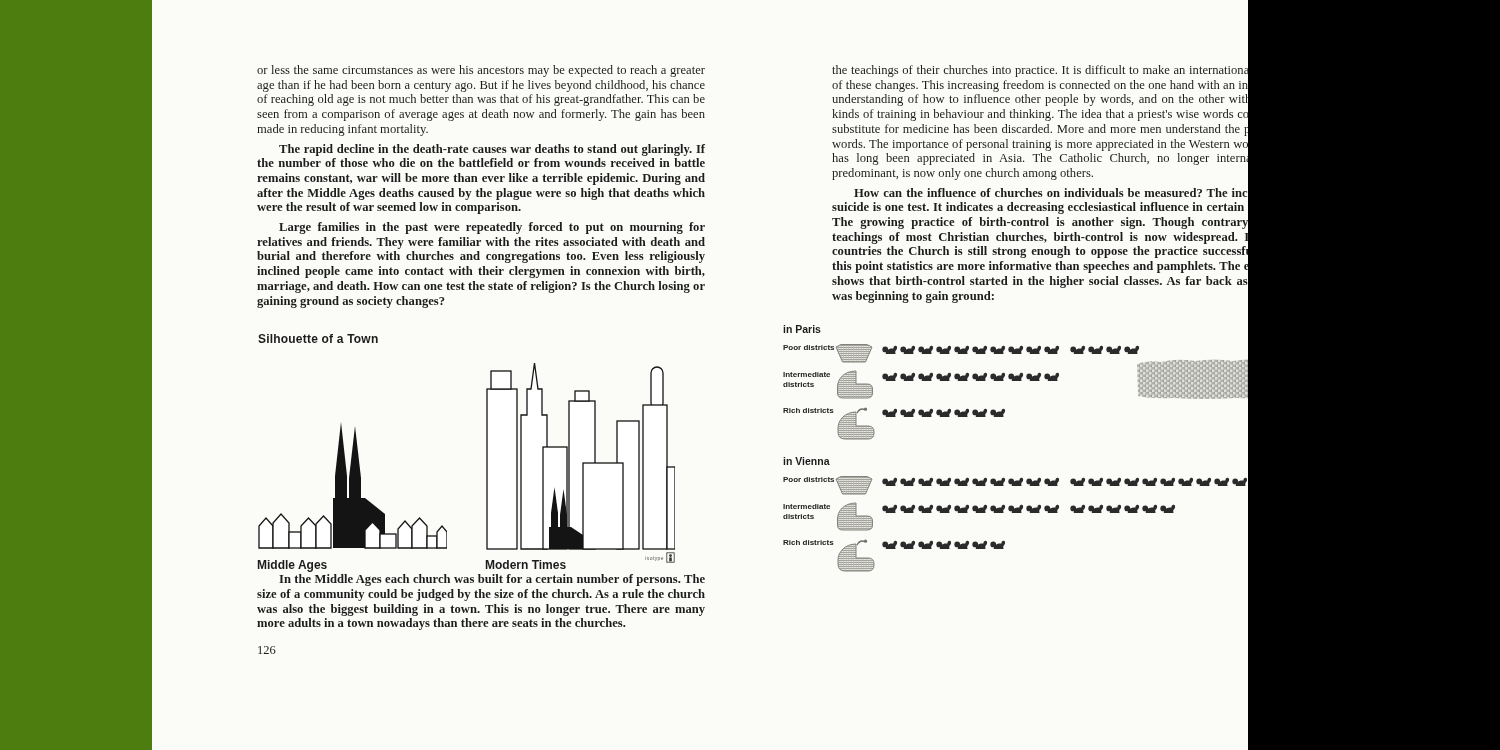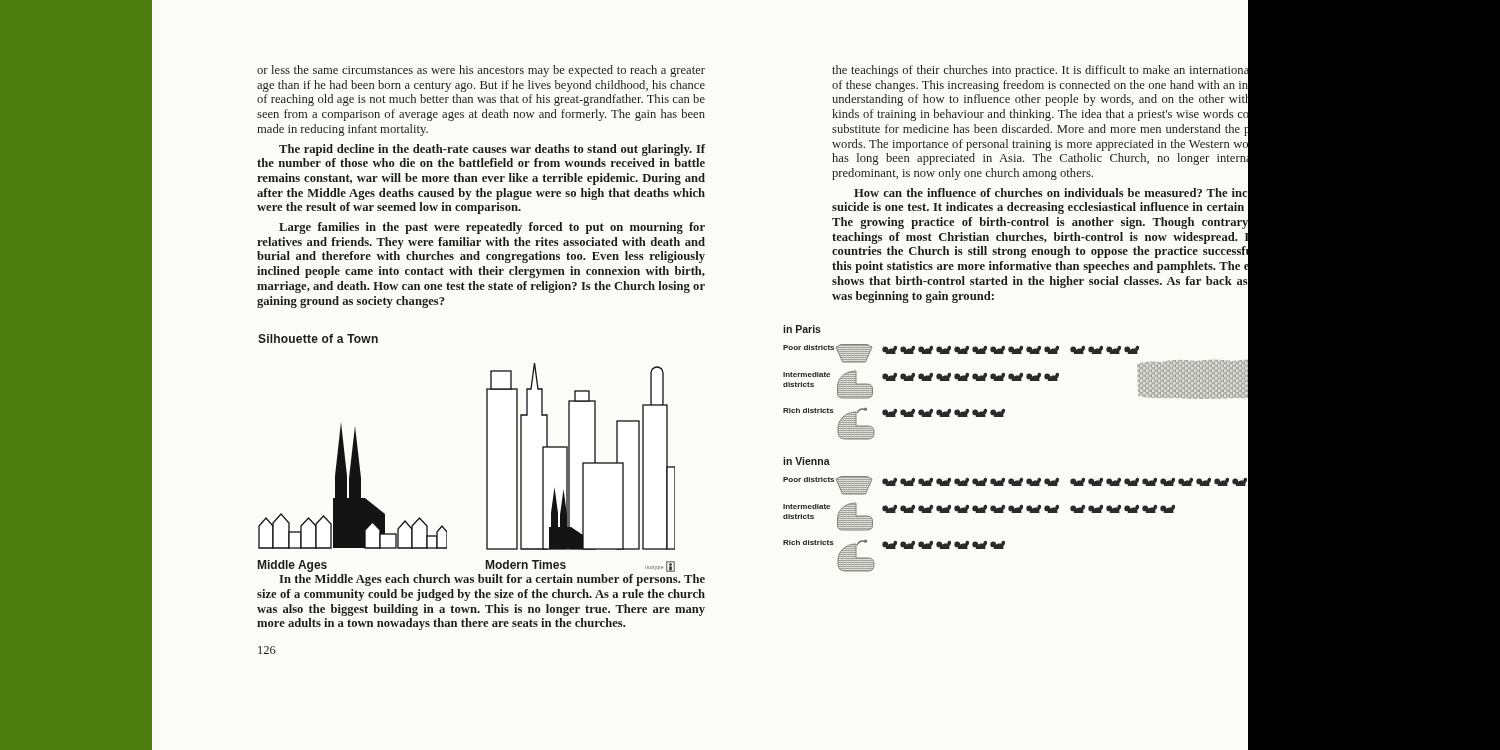--- a/index.html
+++ b/index.html
@@ -12,21 +12,21 @@
   .page-right .tc-top{padding:63px 58px 0 82px;}
   .page-right .tc-bottom{padding:14px 58px 0 82px;}
   p.serif{font-size:12.6px;line-height:14.7px;text-align:justify;margin:0 0 5px 0;}
   p.indent{text-indent:22px;font-weight:bold;}
   .sans{font-family:"Liberation Sans","DejaVu Sans",sans-serif;}
   h2.heading{font-size:12px;font-weight:bold;margin:24px 0 2px 1px;letter-spacing:.2px;}
   .figure{display:flex;gap:38px;margin-top:4px;height:222px;}
   .fig-col{display:flex;flex-direction:column;width:190px;}
   .fig-col svg{margin-top:auto;display:block;}
   .caption{font-size:12px;font-weight:bold;margin-top:6px;}
-  .caption-row{display:flex;justify-content:space-between;align-items:flex-end;}
+  .caption-row{display:flex;justify-content:space-between;align-items:flex-start;}
   .bld{fill:#fff;stroke:#161616;stroke-width:1.3;stroke-linejoin:miter;}
   .after-fig{margin-top:14px;}
   .page-num{font-size:12.5px;margin-top:12px;}
   .page-num.right-align{text-align:right;}
   
   .iso-chart{position:relative;margin:16px 58px 0 33px;width:507px;}
   .chart-title{font-size:13.2px;font-weight:bold;margin:0 0 10px 0;letter-spacing:.1px;}
   .iso-group-label{font-size:10.5px;font-weight:bold;margin:20px 0 8px 0;}
   .iso-group + .iso-group .iso-group-label{margin-top:14px;}
   .iso-row{display:flex;align-items:flex-start;margin-bottom:7px;}

